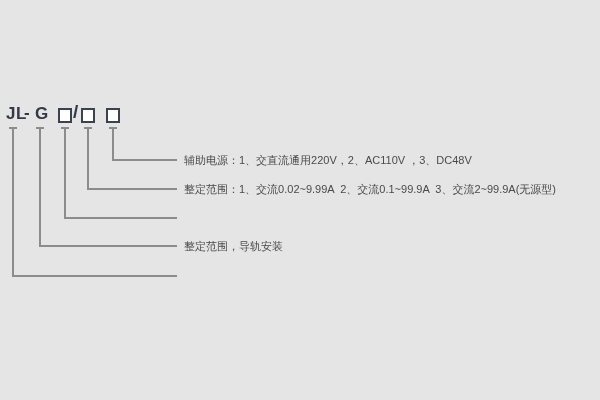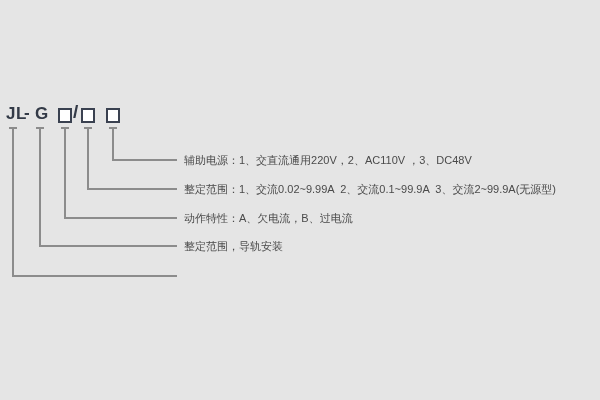--- a/index.html
+++ b/index.html
@@ -84,16 +84,15 @@
   </div>
 
   <div>
     <div class="cap" style="left:109px;"></div>
     <div class="vline" style="left:112px; height:34px;"></div>
     <div class="hline" style="left:112px; top:159px; width:65px;"></div>
   </div>
 
   <div class="label" style="top:151px;">辅助电源：1、交直流通用220V，2、AC110V ，3、DC48V</div>
   <div class="label" style="top:180px;">整定范围：1、交流0.02~9.99A  2、交流0.1~99.9A  3、交流2~99.9A(无源型)</div>
-  <div class="label" style="top:209px;">动作特性：A、欠电流，B、过电流</div>
   <div class="label" style="top:237px;">整定范围，导轨安装</div>
 
 </div>
 
 </body></html>

